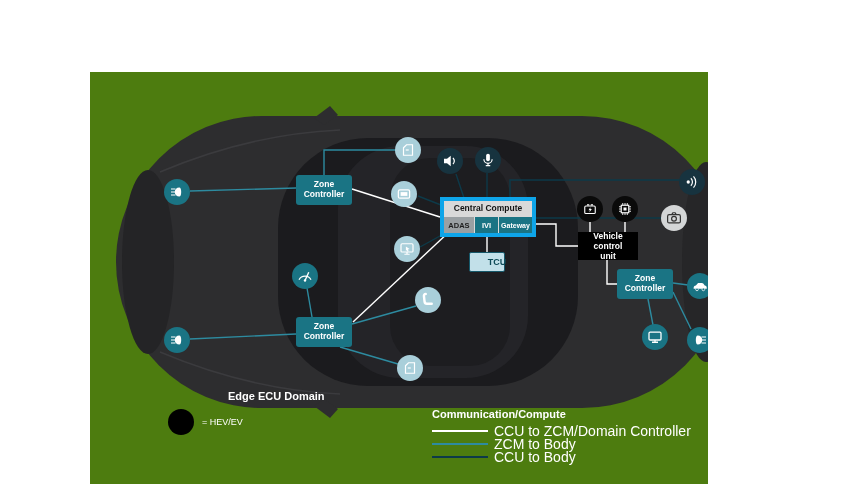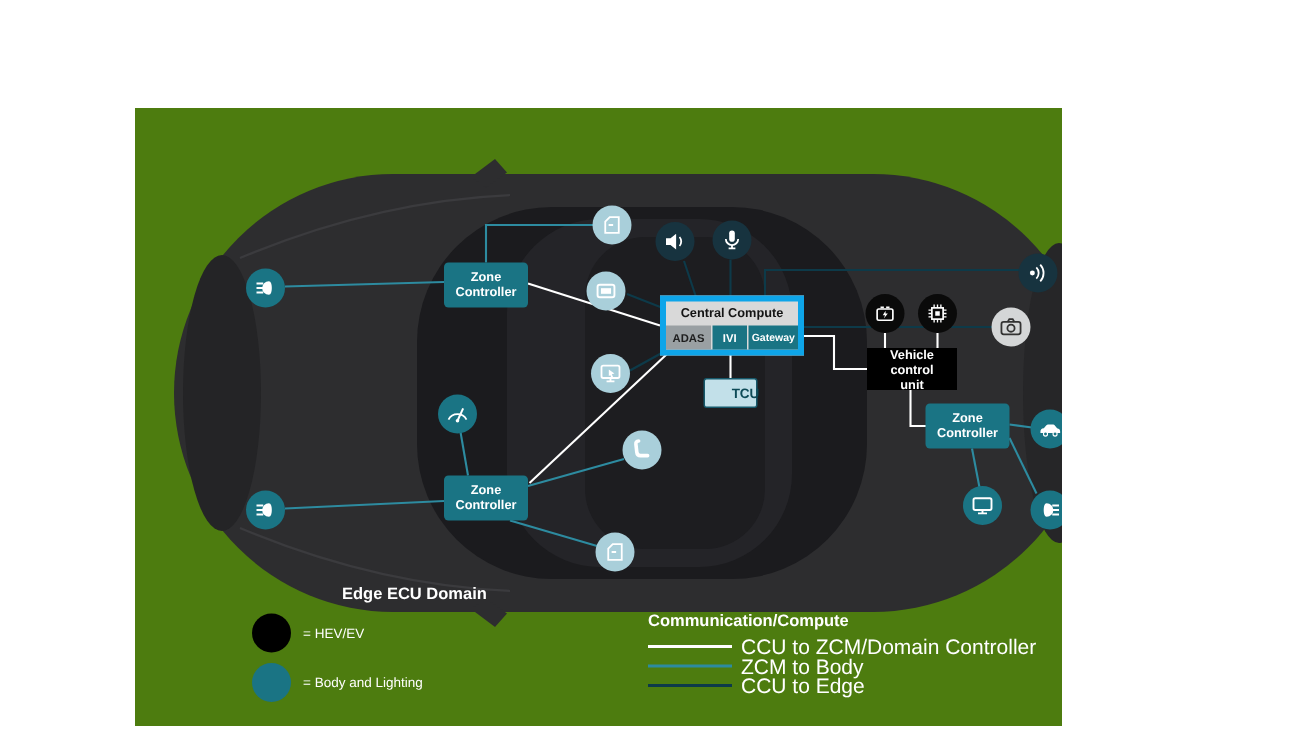--- a/index.html
+++ b/index.html
@@ -198,32 +198,28 @@
   </div>
 
   <div class="box tcu">TCU</div>
   <div class="box vcu">Vehicle control unit</div>
 
   <div class="legend-title" style="left:138px;top:318px">Edge ECU Domain</div>
   <div class="legend-item" style="left:78px;top:337px">
     <span class="swatch" style="background: rgb(0, 0, 0);"></span>
     <span>= HEV/EV</span>
   </div>
-  <div class="legend-item" style="left:78px;top:370px">
-    <span class="swatch" style="background: rgb(26, 116, 132);"></span>
-    <span>= Body and Lighting</span>
-  </div>
 
   <div class="legend-title" style="left:342px;top:336px">Communication/Compute</div>
   <div class="comm-item" style="left:342px;top:351px">
     <span class="comm-line" style="background: rgb(255, 255, 255);"></span>
     <span>CCU to ZCM/Domain Controller</span>
   </div>
   <div class="comm-item" style="left:342px;top:364px">
     <span class="comm-line" style="background: rgb(45, 139, 160);"></span>
     <span>ZCM to Body</span>
   </div>
   <div class="comm-item" style="left:342px;top:377px">
     <span class="comm-line" style="background: rgb(13, 58, 73);"></span>
-    <span>CCU to Edge</span>
+    <span>CCU to Body</span>
   </div>
 
 </div>
 
 </body></html>

